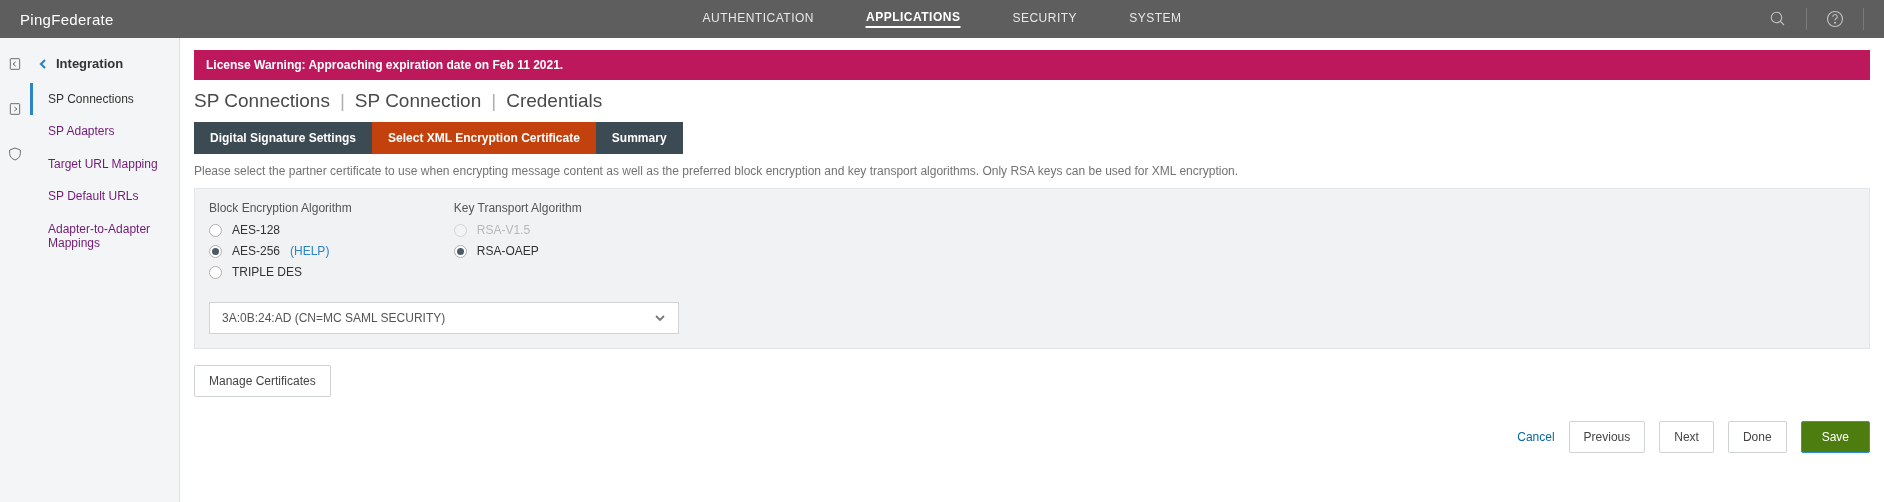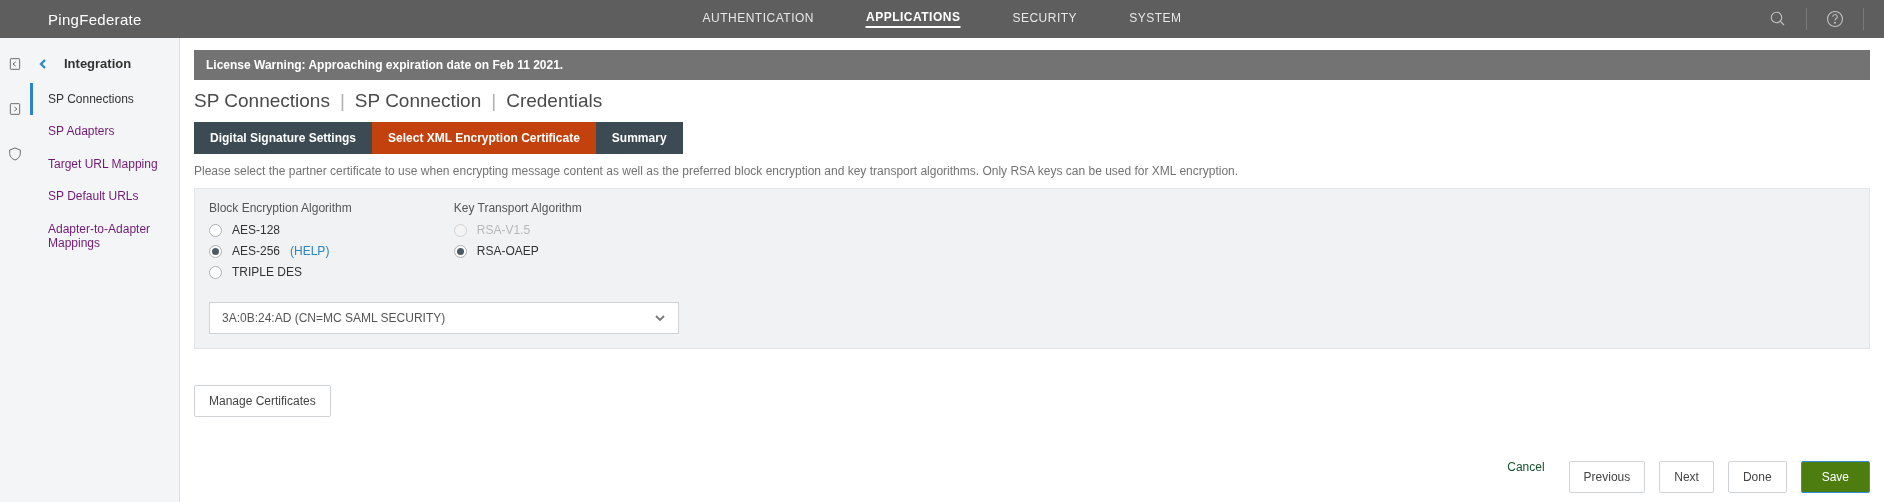--- a/index.html
+++ b/index.html
@@ -1,58 +1,58 @@
 <!DOCTYPE html>
 <html><head>
 <meta charset="utf-8">
 <style>
   * { box-sizing: border-box; margin: 0; padding: 0; }
   body { font-family: Arial, Helvetica, sans-serif; font-size: 12px; color: #333; background: #fff; width: 1884px; }
   .topbar { background: #5e5e5e; height: 38px; display: flex; align-items: center; padding: 0 20px; color: #fff; position: relative; }
-  .brand { font-size: 15px; font-weight: 500; letter-spacing: 0.3px; margin-left: 28px; }
+  .brand { font-size: 15px; font-weight: 500; letter-spacing: 0.3px; }
   .brand b { font-weight: 400; }
   .topnav { position: absolute; left: 50%; transform: translateX(-50%); display: flex; gap: 52px; height: 100%; align-items: center; }
   .topnav-item { font-size: 12px; letter-spacing: 0.5px; color: #e8e8e8; text-decoration: none; cursor: pointer; padding-bottom: 2px;}
   .topnav-item.active { color: #fff; border-bottom: 2px solid #fff; font-weight: bold; }
   .top-icons { margin-left: auto; display: flex; align-items: center; gap: 14px; }
   .icon-btn { width: 28px; height: 28px; display: flex; align-items: center; justify-content: center; color: #c0c0c0; cursor: pointer; }
   .icon-btn svg { width: 18px; height: 18px; stroke: currentColor; fill: none; stroke-width: 1.5; }
   .vdiv { width: 1px; height: 22px; background: #7a7a7a; }
   .container { display: flex; }
   .iconbar { width: 30px; background: #f4f5f6; padding-top: 18px; display: flex; flex-direction: column; align-items: center; gap: 26px; color: #6e6e6e; }
   .iconbar svg { width: 16px; height: 16px; stroke: currentColor; fill: none; stroke-width: 1.5; }
   .sidebar { width: 150px; background: #f4f5f6; border-right: 1px solid #e0e0e0; padding-top: 14px; min-height: 464px; }
-  .sidebar-head { display: flex; align-items: center; gap: 16px; padding: 4px 10px 12px 8px; font-size: 13px; font-weight: bold; color: #333; cursor: pointer;}
+  .sidebar-head { display: flex; align-items: center; gap: 8px; padding: 4px 10px 12px 8px; font-size: 13px; font-weight: bold; color: #333; cursor: pointer;}
   .sidebar-head svg { width: 10px; height: 10px; stroke: #2a84c6; fill: none; stroke-width: 2.2;}
   .side-item { display: block; padding: 9px 10px 9px 18px; font-size: 12px; color: #701a75; cursor: pointer; line-height: 1.2; }
   .side-item.active { color: #333; border-left: 3px solid #2a84c6; padding-left: 15px; font-weight: 500;}
   .main { flex: 1; padding: 12px 14px 20px 14px; }
-  .warning { background: #737373; color: #fff; font-size: 12px; padding: 8px 12px; font-weight: bold; margin-bottom: 10px; }
+  .warning { background: #be185d; color: #fff; font-size: 12px; padding: 8px 12px; font-weight: bold; margin-bottom: 10px; }
   .crumbs { font-size: 19px; color: #4a4a4a; margin: 6px 0 10px 0; display: flex; align-items: center; gap: 10px; }
   .crumbs .sep { color: #b0b0b0; font-weight: 300; }
   .tabs { display: flex; margin-bottom: 10px; }
   .tab { padding: 9px 16px; font-size: 12px; color: #fff; cursor: pointer; font-weight: bold; }
   .tab.dark { background: #3c4a53; }
   .tab.sel { background: #c2410c; }
   .desc { font-size: 12px; color: #737373; margin-bottom: 10px; }
   .panel { background: #f1f2f3; border: 1px solid #e3e4e5; padding: 12px 14px 14px 14px; }
   .cols { display: flex; gap: 102px; margin-bottom: 16px;}
   .col-title { font-size: 12px; color: #555; margin-bottom: 8px; }
   .radio-row { display: flex; align-items: center; gap: 10px; margin-bottom: 7px; font-size: 12px; }
   .rdot { width: 13px; height: 13px; border-radius: 50%; border: 1px solid #b0b0b0; display: inline-flex; align-items: center; justify-content: center; background:#fff;}
   .rdot.on::after { content:""; width: 7px; height: 7px; border-radius: 50%; background: #4a5b66; }
   .rdot.dis { border-color: #d2d2d2; background:#f4f4f4;}
   .radio-row.dis { color: #b8b8b8; }
   .help { color: #2a84c6; }
   .select { background: #fff; border: 1px solid #cfd3d6; width: 470px; height: 32px; display:flex; align-items:center; justify-content: space-between; padding: 0 12px; font-size: 12px; color: #555; cursor: pointer; gap: 8px;}
   .select svg { width: 12px; height: 12px; stroke: #777; fill:none; stroke-width:1.8;}
-  .btn { display:inline-block; border:1px solid #cfd3d6; background:#fff; padding: 8px 14px; font-size:12px; color:#444; cursor:pointer; border-radius:2px;margin-top:20px;}
+  .btn { display:inline-block; border:1px solid #cfd3d6; background:#fff; padding: 8px 14px; font-size:12px; color:#444; cursor:pointer; border-radius:2px;}
   .manage { margin-top: 16px; }
   .footer-btns { display:flex; justify-content:flex-end; align-items:center; gap: 14px; margin-top: 24px; }
-  .link-btn { color: #14532d; font-size: 12px; cursor: pointer; margin-right: 10px;}
+  .link-btn { color: #0369a1; font-size: 12px; cursor: pointer; }
   .btn.primary { background: #4d7c0f; border-color:#2f8fd4; color:#fff; padding: 8px 20px;}
 </style>
 </head>
 <body>
 
 <div class="topbar">
   <div class="brand"><span>Ping</span><b>Federate</b></div>
   <div class="topnav" id="topnav">
       <span class="topnav-item">AUTHENTICATION</span>
       <span class="topnav-item active">APPLICATIONS</span>

